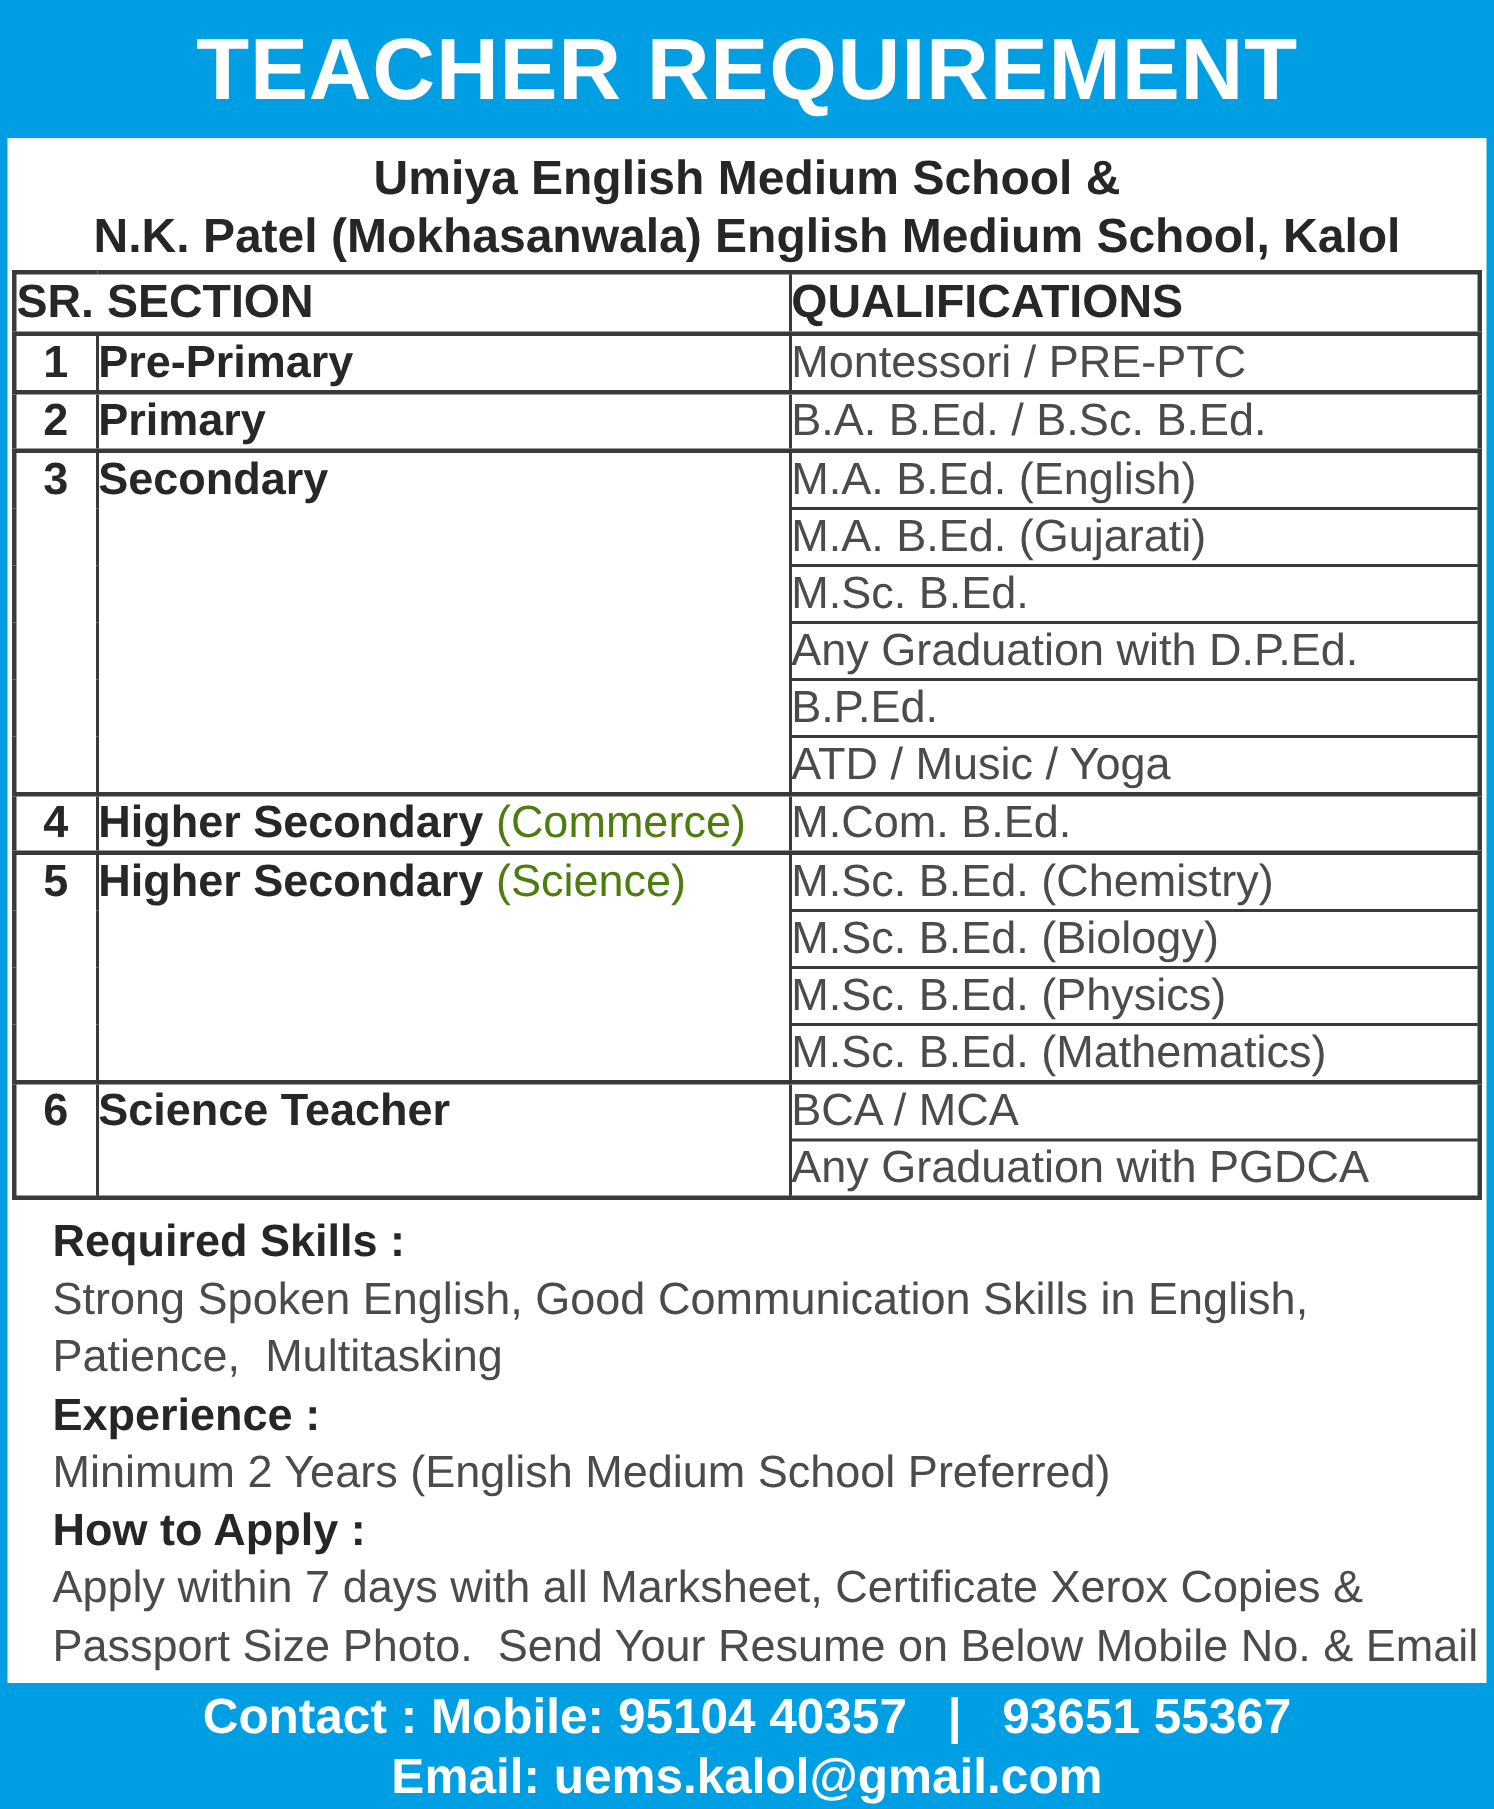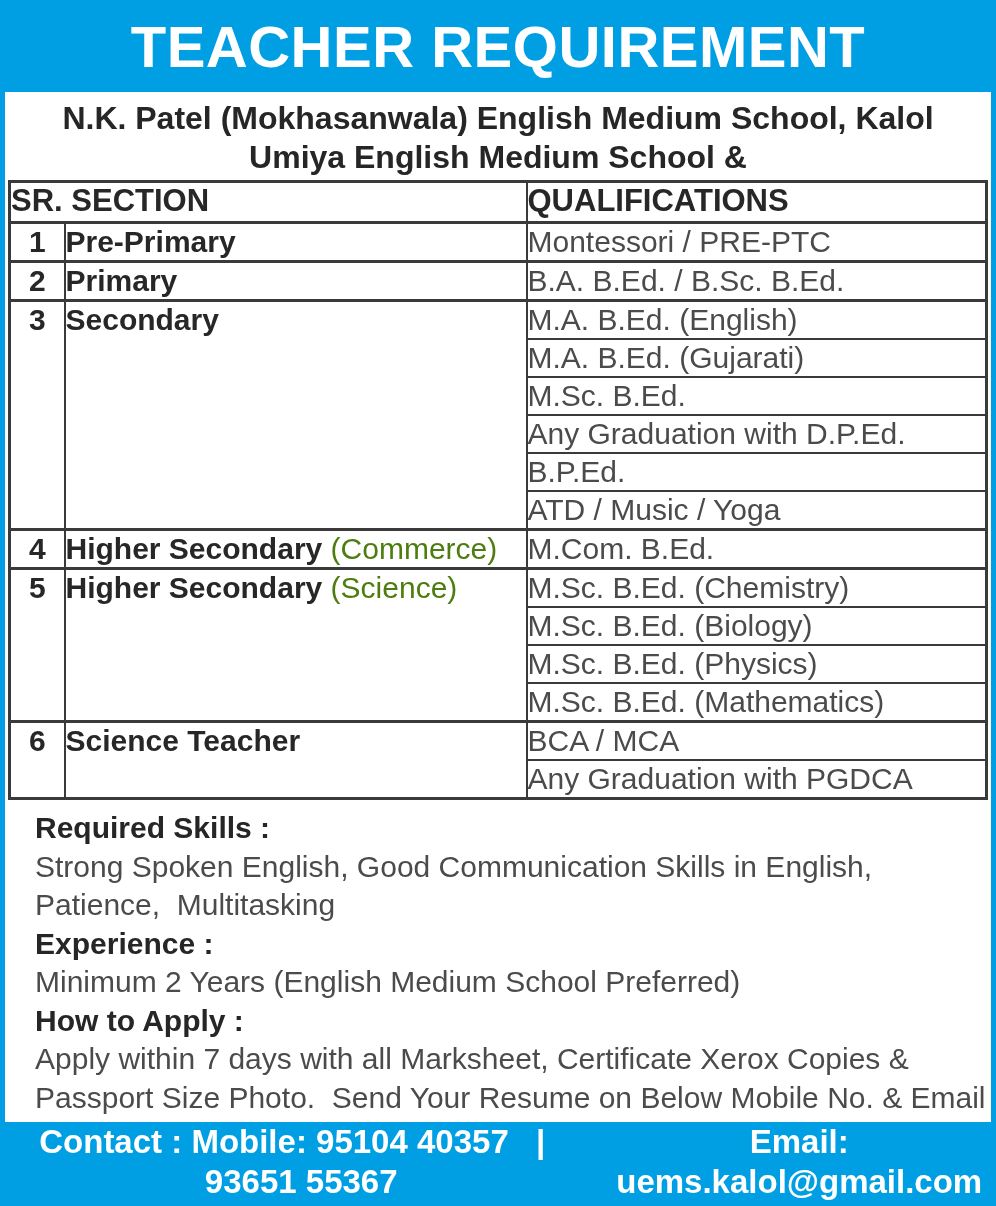--- a/index.html
+++ b/index.html
@@ -53,40 +53,40 @@
   .details {
     flex: 1 1 auto; min-height: 0;
     padding: 9px 0 0 30px;
     font-size: 30px; line-height: 38.5px; color: #4b4b4b;
   }
   .details div { white-space: pre-wrap; }
   .details .bold { font-weight: bold; color: #262626; }
   
   .footer {
     flex: 0 0 84px;
-    display: flex; flex-direction: row; justify-content: center;
+    display: flex; flex-direction: column; justify-content: center;
     text-align: center; color: #ffffff; font-weight: bold; font-size: 33px;
     line-height: 40px;
   }
   .sep { margin: 0 18px; }
 </style>
 </head>
 <body>
 
 <div class="page">
 
   <header class="banner">
     <h1>TEACHER REQUIREMENT</h1>
   </header>
 
   <div class="content">
 
     <div class="school-block">
+      <div>Umiya English Medium School &amp;</div>
       <div>N.K. Patel (Mokhasanwala) English Medium School, Kalol</div>
-      <div>Umiya English Medium School &amp;</div>
     </div>
 
     <table class="req-table">
       <colgroup>
         <col style="width:55px">
           <col style="width:462px">
           <col>
       </colgroup>
       <tbody>
       <tr class="head-row">

